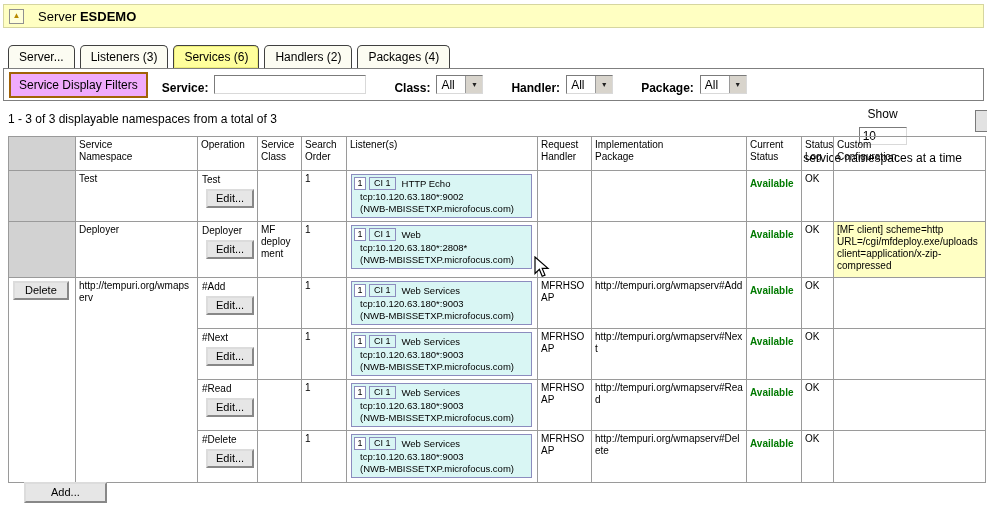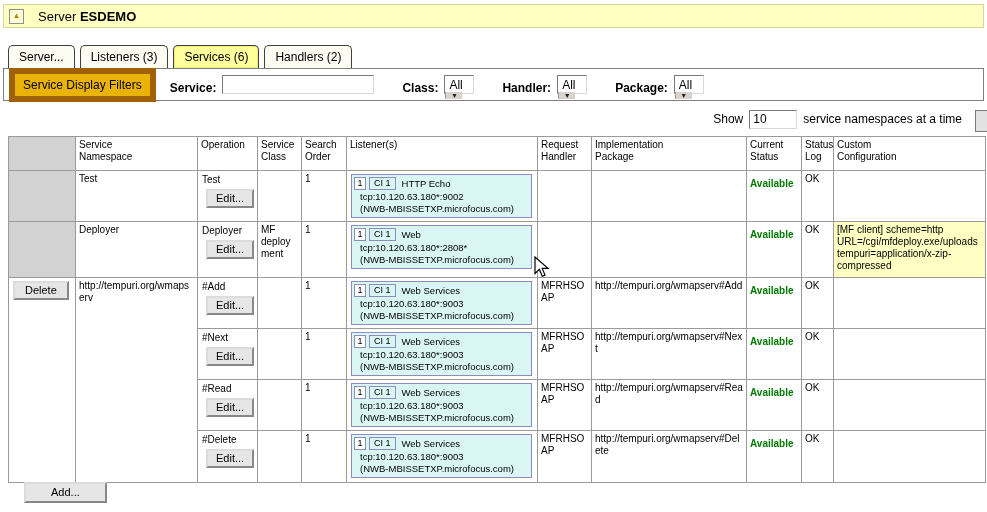--- a/index.html
+++ b/index.html
@@ -29,44 +29,44 @@
     background: #fcfcf2; font-size: 12px; padding: 4px 10px 0 10px; height: 23px; white-space: nowrap;
   }
   .tab.active { background: #ffff9c; box-shadow: inset 0 0 0 1px #eded7a; }
 
   
   .filterbar {
     position: absolute; left: 3px; top: 68px; width: 981px; height: 33px;
     border: 1px solid #7f7f7f; background: #fff; display: flex; align-items: center;
   }
   .filter-title {
-    margin-left: 5px; background: #eab308; border: 6px solid #a16207;
+    margin-left: 5px; background: #f0abfc; border: 2px solid #a16207;
     font-size: 12px; padding: 4px 8px; white-space: nowrap;
   }
   .flabel { font-weight: bold; font-size: 12px; white-space: nowrap; margin-top: 6px; }
-  .ml14 { margin-left: 14px; } .ml28 { margin-left: 28px; } .ml6 { margin-left: 6px; flex-direction: column; }
+  .ml14 { margin-left: 14px; } .ml28 { margin-left: 28px; } .ml6 { margin-left: 6px; }
   .tb {
     height: 19px; border: 1px solid; border-color: #7b7b7b #d9d9d9 #d9d9d9 #7b7b7b;
     background: #fff; font-family: inherit; font-size: 12px; padding: 1px 3px;
   }
   .svc-input { width: 152px; }
   .sel {
     display: inline-flex; align-items: stretch; height: 19px; background: #fff;
     border: 1px solid; border-color: #7b7b7b #d9d9d9 #d9d9d9 #7b7b7b;
   }
   .sel-val { font-size: 12px; padding: 2px 6px 0 4px; min-width: 28px; }
   .sel-btn {
     width: 17px; background: #d8d4cc; border-left: 1px solid #9a9a9a;
     display: flex; align-items: center; justify-content: center; font-size: 7px; color: #222;
   }
 
   
   .statusrow { position: absolute; left: 8px; top: 107px; width: 966px; height: 24px; font-size: 12px; }
   .summary { line-height: 24px; }
-  .show-group { position: absolute; right: 12px; top: 0; height: 24px; display: flex; align-items: center; gap: 6px; }
+  .show-group { position: absolute; right: 12px; top: 0; height: 24px; display: flex; align-items: center; gap: 6px; flex-direction: column; }
   .show-input { width: 48px; }
   .edge-btn {
     position: absolute; left: 975px; top: 110px; width: 12px; height: 22px;
     background: #e2e2e2; border: 1px solid #7a7a7a; border-right: none;
   }
 
   
   .svc-table {
     position: absolute; left: 8px; top: 136px; width: 977px;
     border-collapse: collapse; table-layout: fixed;
@@ -116,20 +116,21 @@
       <span>Server</span>
       <span class="t-name">ESDEMO</span>
     </span>
   </div>
 
   <div class="tabs">
     <div class="tab">Server...</div>
     <div class="tab">Listeners (3)</div>
     <div class="tab active">Services (6)</div>
     <div class="tab">Handlers (2)</div>
+    <div class="tab">Packages (4)</div>
   </div>
 
   <div class="filterbar">
     <span class="filter-title">Service Display Filters</span>
     <span class="flabel ml14">Service:</span>
     <input class="tb svc-input ml6" value="" style="">
     <span class="flabel ml28">Class:</span>
     <span class="sel ml6">
       <span class="sel-val">All</span>
       <span class="sel-btn">▼</span>
@@ -140,20 +141,21 @@
       <span class="sel-btn">▼</span>
     </span>
     <span class="flabel ml28">Package:</span>
     <span class="sel ml6">
       <span class="sel-val">All</span>
       <span class="sel-btn">▼</span>
     </span>
   </div>
 
   <div class="statusrow">
+    <span class="summary">1 - 3 of 3 displayable namespaces from a total of 3</span>
     <span class="show-group">
       <span>Show</span>
       <input class="tb show-input" value="10" style="">
       <span>service namespaces at a time</span>
     </span>
   </div>
   <div class="edge-btn"></div>
 
   <table class="svc-table">
     <colgroup>
@@ -239,21 +241,21 @@
           <div class="laddr">(NWB-MBISSETXP.microfocus.com)</div>
         </div>
       </td>
       <td class="cell-s"></td>
       <td class="cell-s"></td>
       <td><span class="avail">Available</span></td>
       <td class="cell-s">OK</td>
       <td class="cc-yellow">
         <div class="cc-line">[MF client] scheme=http</div>
         <div class="cc-line">URL=/cgi/mfdeploy.exe/uploads</div>
-        <div class="cc-line">tempuri=application/x-zip-compressed</div>
+        <div class="cc-line">client=application/x-zip-compressed</div>
       </td>
     </tr>
 
     <tr style="height:50px">
       <td rowspan="4">
         <button class="btn btn-delete">Delete</button>
       </td>
       <td rowspan="4" class="ns">http://tempuri.org/wmapserv</td>
       <td>
         <div class="opname">#Add</div>

